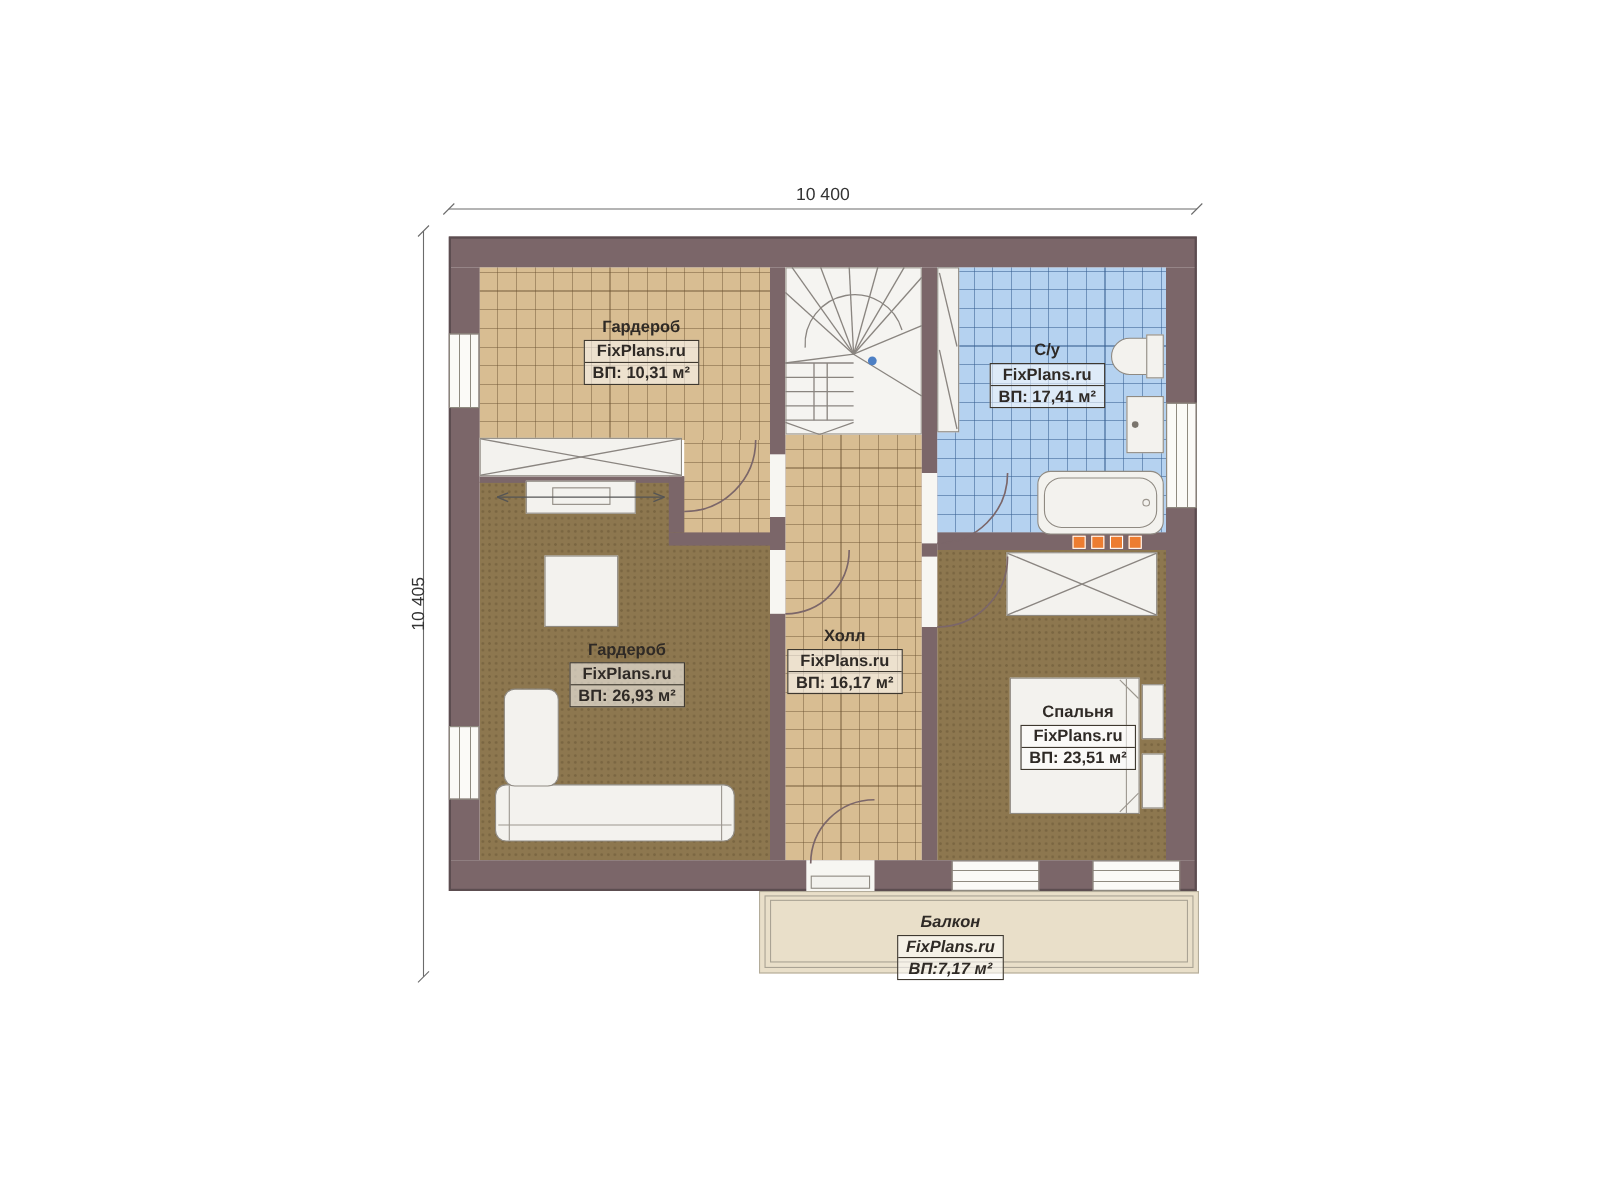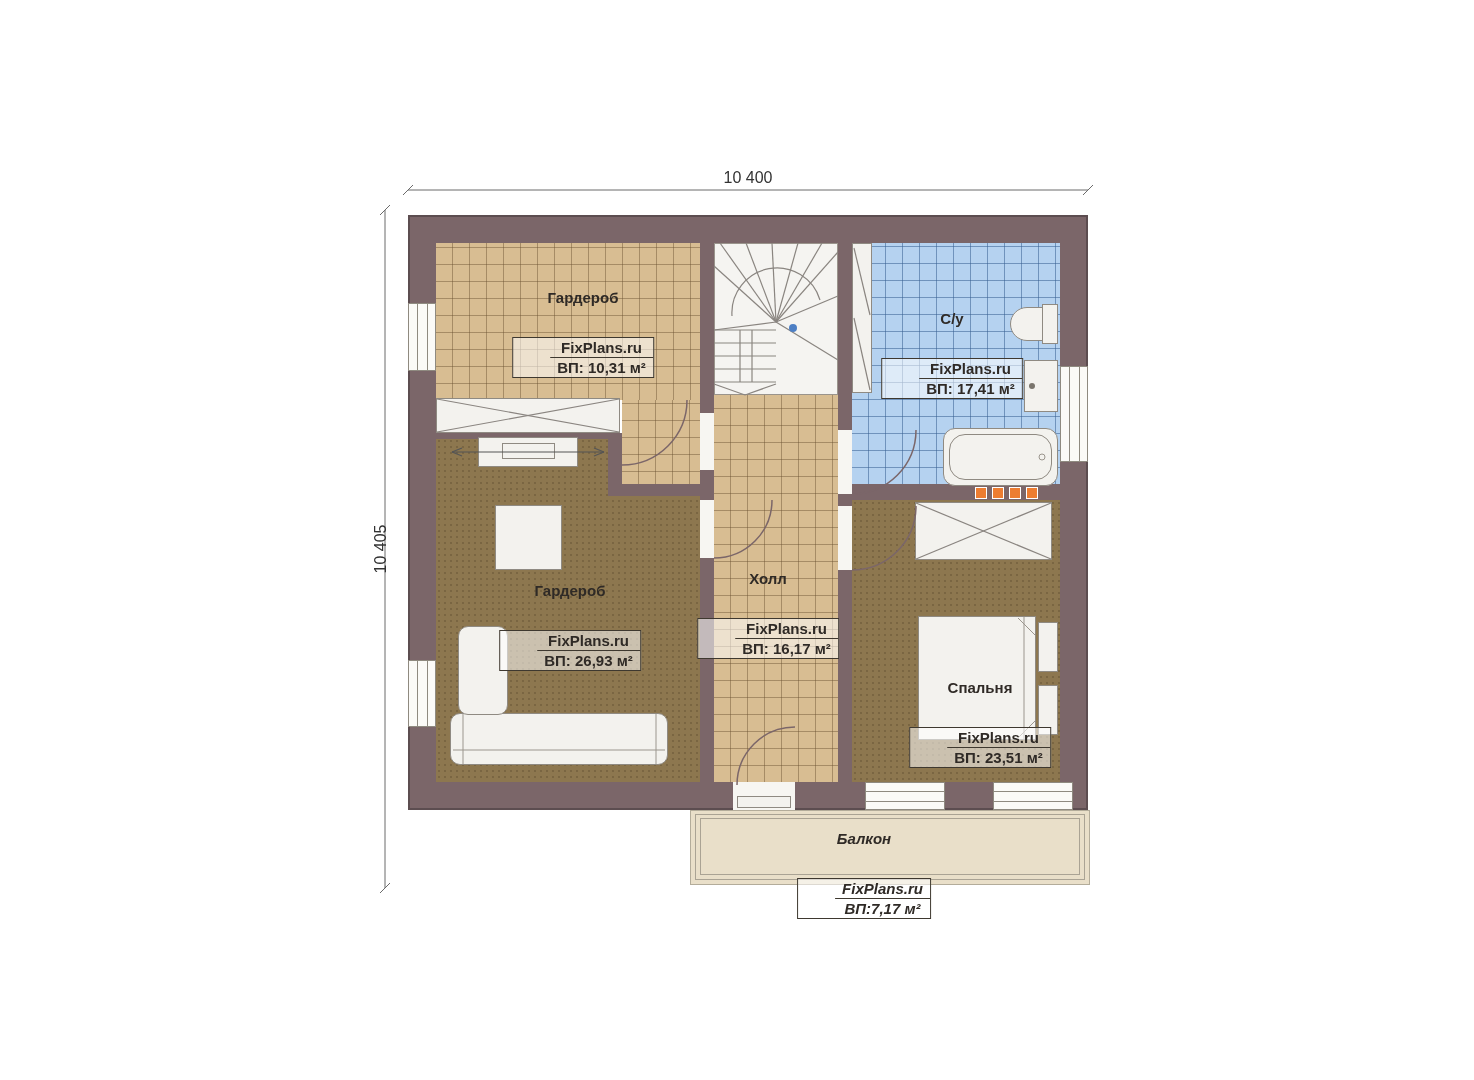--- a/index.html
+++ b/index.html
@@ -30,23 +30,23 @@
   .win-v{z-index:4;border:1px solid #8f8a80;
          background:linear-gradient(to right,#fbfaf7 0 8px,#8f8a80 8px 9px,#fbfaf7 9px 18px,#8f8a80 18px 19px,#fbfaf7 19px 100%);}
   .stairwell{background:#f5f4f1;border:1px solid #9a948c;z-index:4;}
   
   .furn{background:var(--furniture,#f3f2ee);border:1px solid #8f8a82;z-index:5;}
   .ghost{background:transparent;border:1px solid #8f8a82;z-index:5;}
   .orange{background:var(--radiator_orange,#ed7d31);border:1px solid #fff;z-index:5;}
   svg.overlay{position:absolute;left:0;top:0;z-index:6;pointer-events:none;}
   
   .rlabel{position:absolute;transform:translateX(-50%);z-index:7;display:flex;
-          flex-direction:column;align-items:center;color:#2f2a26;gap:28px;}
+          flex-direction:column;align-items:center;color:#2f2a26;}
   .rname{font-size:15px;font-weight:bold;white-space:nowrap;margin-bottom:3px;}
-  .rbox{border:1px solid #3e382f;background:rgba(255,255,255,.55);text-align:center;padding-left:37px;}
+  .rbox{border:1px solid #3e382f;background:rgba(255,255,255,.55);text-align:center;}
   .rrow{font-size:15px;font-weight:bold;padding:1px 7px;white-space:nowrap;}
   .rrow + .rrow{border-top:1px solid #3e382f;}
   .dim{position:absolute;font-size:16px;color:#333;z-index:7;white-space:nowrap;}
   .dim-v{transform:translate(-50%,-50%) rotate(-90deg);}
   .dim-h{transform:translateX(-50%);}
 </style>
 </head>
 <body>
 
 <div id="canvas">
@@ -215,21 +215,21 @@
   </div>
 
   <div class="rlabel" style="left:768px;top:570px;">
     <div class="rname">Холл</div>
     <div class="rbox">
       <div class="rrow">FixPlans.ru</div>
       <div class="rrow">ВП: 16,17 м²</div>
     </div>
   </div>
 
-  <div class="rlabel" style="left:980px;top:639px;margin-top:40px;">
+  <div class="rlabel" style="left:980px;top:639px;">
     <div class="rname">Спальня</div>
     <div class="rbox">
       <div class="rrow">FixPlans.ru</div>
       <div class="rrow">ВП: 23,51 м²</div>
     </div>
   </div>
 
   <div class="rlabel" style="left:864px;top:830px;font-style:italic;">
     <div class="rname">Балкон</div>
     <div class="rbox">

